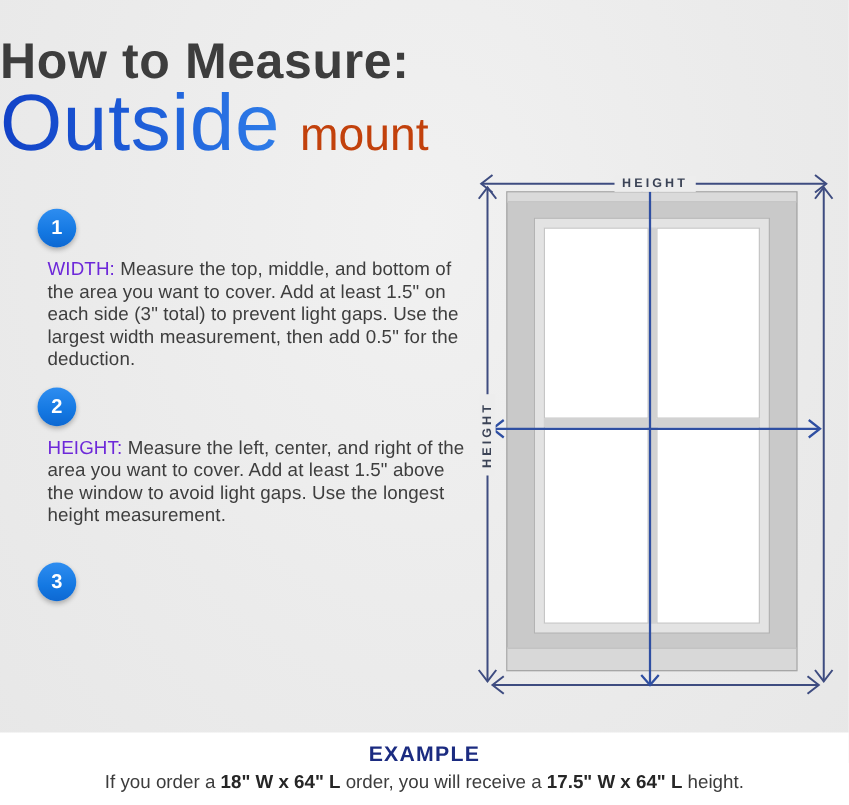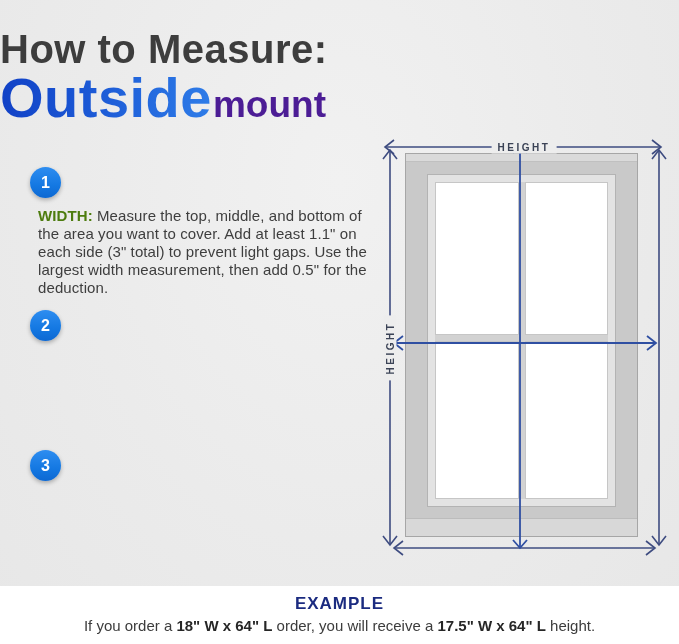--- a/index.html
+++ b/index.html
@@ -11,46 +11,46 @@
     background: radial-gradient(ellipse at 50% 28%, #f1f1f1 0%, #ebebeb 55%, #e7e7e7 100%);
     color:#3e3e3e;
   }
   
   .header { position:absolute; top:26px; left:0; width:100%; }
   .title-line1 {
     font-size:40px; line-height:46px; font-weight:600; color:#3d3d3d; letter-spacing:0.5px;
   }
   .title-line2 { line-height:52px; margin-top:0px; }
   .title-emph {
-    font-size:56px; font-weight:700; letter-spacing:0.5px;
+    font-size:64px; font-weight:400; letter-spacing:0.5px;
     background: linear-gradient(90deg,#1141c6 0%, #1c5ad6 45%, #2e7ce8 100%);
     -webkit-background-clip:text; background-clip:text;
     -webkit-text-fill-color:transparent; color:transparent;
   }
-  .title-suffix { font-size:37px; font-weight:700; color:#4c1d95; margin-left:1px; }
+  .title-suffix { font-size:37px; font-weight:400; color:#c2410c; margin-left:16px; }
 
   
   .steps { position:absolute; left:28px; top:167px; width:348px; height:400px; }
   .step { position:absolute; left:0; width:100%; }
   .step-1 { top:0; }
   .step-2 { top:143px; }
   .step-3 { top:283px; }
   .badge {
     width:31px; height:31px; border-radius:50%;
     background: linear-gradient(180deg,#2e8df0 0%, #1478e2 60%, #0d68d2 100%);
     box-shadow: 0 2px 4px rgba(0,0,0,0.28);
     color:#ffffff; font-size:16px; font-weight:700;
     display:flex; align-items:center; justify-content:center;
     margin-left:2px;
   }
   .step-text {
     margin-top:9px; margin-left:10px;
     font-size:15px; line-height:18px; color:#3e3e3e; width:334px; letter-spacing:0.1px;
   }
-  .step-label { font-weight:700; color:#4d7c0f; }
+  .step-label { font-weight:400; color:#6d28d9; }
 
   
   .diagram { position:absolute; left:378px; top:135px; width:292px; height:430px; }
   .window {
     position:absolute; left:27px; top:18px; width:233px; height:384px;
     background:#c9c9c9; border:1px solid #a6a6a6;
   }
   .win-strip-top {
     position:absolute; top:0; left:0; right:0; height:8px;
     background:#dadada; border-bottom:1px solid #c0c0c0;
@@ -103,24 +103,25 @@
 <div class="header">
   <div class="title-line1">How to Measure:</div>
   <div class="title-line2">
     <span class="title-emph">Outside</span><span class="title-suffix">mount</span>
   </div>
 </div>
 
 <div class="steps">
   <div class="step step-1">
     <div class="badge">1</div>
-    <div class="step-text"><span class="step-label">WIDTH:</span><span> Measure the top, middle, and bottom of the area you want to cover. Add at least 1.1" on each side (3" total) to prevent light gaps. Use the largest width measurement, then add 0.5" for the deduction.</span></div>
+    <div class="step-text"><span class="step-label">WIDTH:</span><span> Measure the top, middle, and bottom of the area you want to cover. Add at least 1.5" on each side (3" total) to prevent light gaps. Use the largest width measurement, then add 0.5" for the deduction.</span></div>
   </div>
   <div class="step step-2">
     <div class="badge">2</div>
+    <div class="step-text"><span class="step-label">HEIGHT:</span><span> Measure the left, center, and right of the area you want to cover. Add at least 1.5" above the window to avoid light gaps. Use the longest height measurement.</span></div>
   </div>
   <div class="step step-3">
     <div class="badge">3</div>
   </div>
 </div>
 
 <div class="diagram">
   <div class="window">
     <div class="win-strip-top"></div>
     <div class="win-strip-bottom"></div>

